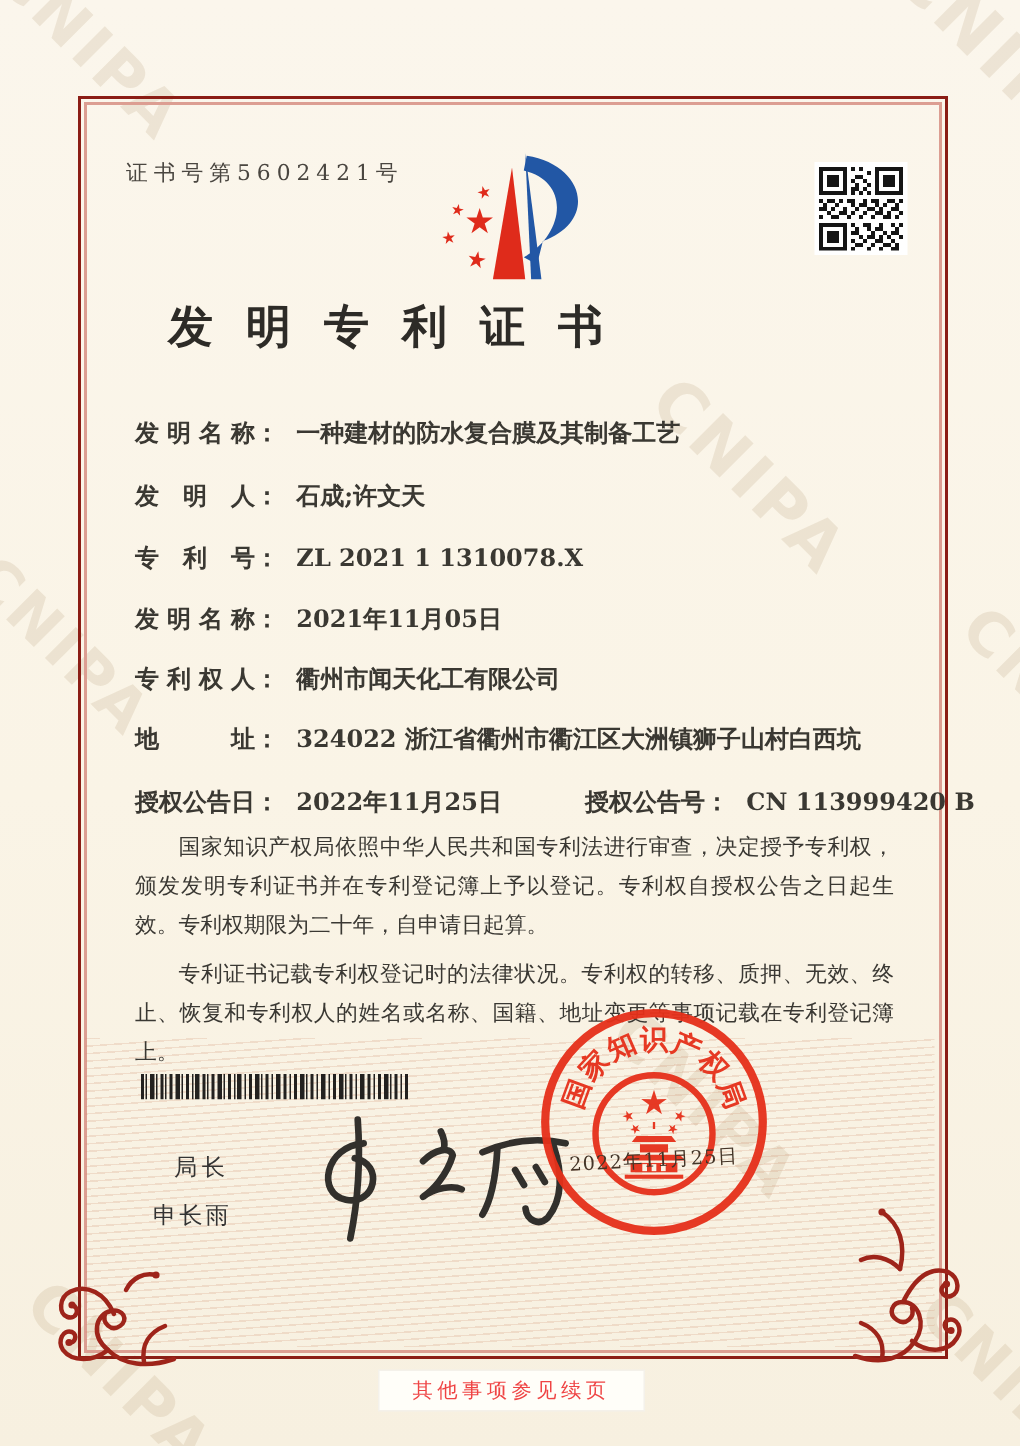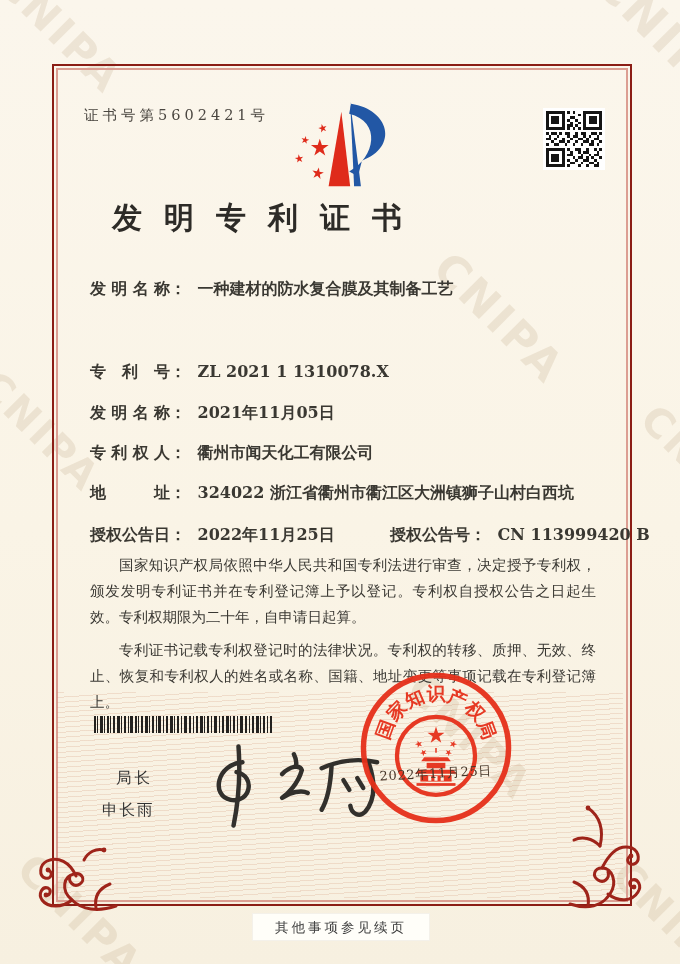--- a/index.html
+++ b/index.html
@@ -49,21 +49,21 @@
   .officer-name{ position:absolute; left:48px; top:734px; font-size:15.5px; letter-spacing:2px; color:#333; }
   .signature{ position:absolute; left:133px; top:674px; width:198px; height:90px; }
   .seal{ position:absolute; left:358px; top:670px; width:156px; height:156px; z-index:5; opacity:0.95; }
   .page-info{ position:absolute; left:0; top:808px; width:100%; text-align:center; font-size:13px; color:#3c3a35; letter-spacing:1px;}
   .flourish{ position:absolute; z-index:4; }
   .fl-left{ left:34px; top:838px; width:86px; height:76px; }
   .fl-right{ left:564px; top:804px; width:82px; height:110px; }
   .footer-note{
     position:absolute; left:252px; top:913px; width:176px; height:26px; z-index:3;
     background:#fffef9; border:1px solid rgba(120,90,70,0.08);
-    text-align:center; font-size:13.5px; line-height:26px; letter-spacing:3px; color:#404040;
+    text-align:center; font-size:13.5px; line-height:26px; letter-spacing:3px; color:#ef4444;
   }
 </style>
 </head>
 <body>
 
 <div class="page">
 
   <span class="watermark" style="left:-18px;top:6px;font-size:42px;">CNIPA</span>
   <span class="watermark" style="left:578px;top:8px;font-size:48px;">CNIPA</span>
   <span class="watermark" style="left:418px;top:292px;font-size:44px;">CNIPA</span>
@@ -99,20 +99,24 @@
       <path fill="#fff" d="M1,1h5v5h-5z M15,1h5v5h-5z M1,15h5v5h-5z"></path>
       <path fill="#151515" d="M2,2h3v3h-3z M16,2h3v3h-3z M2,16h3v3h-3z"></path>
       <path fill="#151515" d="M8,0h1v1h-1z M10,0h1v1h-1z M12,1h1v1h-1z M9,2h2v1h-2z M8,3h1v1h-1z M11,3h1v1h-1z M9,4h1v1h-1z M12,4h1v1h-1z M8,5h2v1h-2z M11,5h1v1h-1z M8,6h1v1h-1z M10,6h1v1h-1z M12,6h1v1h-1z M0,8h1v1h-1z M2,8h2v1h-2z M5,8h1v1h-1z M7,8h2v1h-2z M11,8h1v1h-1z M13,8h2v1h-2z M17,8h2v1h-2z M20,8h1v1h-1z M1,9h1v1h-1z M4,9h1v1h-1z M8,9h1v1h-1z M10,9h2v1h-2z M14,9h1v1h-1z M16,9h1v1h-1z M19,9h1v1h-1z M0,10h2v1h-2z M3,10h1v1h-1z M6,10h1v1h-1z M9,10h1v1h-1z M12,10h2v1h-2z M15,10h1v1h-1z M18,10h2v1h-2z M2,11h1v1h-1z M5,11h2v1h-2z M8,11h1v1h-1z M11,11h1v1h-1z M14,11h2v1h-2z M17,11h1v1h-1z M20,11h1v1h-1z M0,12h1v1h-1z M3,12h2v1h-2z M7,12h1v1h-1z M10,12h1v1h-1z M13,12h1v1h-1z M16,12h2v1h-2z M19,12h1v1h-1z M8,14h1v1h-1z M11,14h2v1h-2z M15,14h1v1h-1z M18,14h1v1h-1z M20,14h1v1h-1z M9,15h1v1h-1z M12,15h1v1h-1z M14,15h2v1h-2z M19,15h1v1h-1z M8,16h2v1h-2z M13,16h1v1h-1z M16,16h1v1h-1z M18,16h2v1h-2z M10,17h1v1h-1z M12,17h2v1h-2z M15,17h1v1h-1z M17,17h1v1h-1z M20,17h1v1h-1z M8,18h1v1h-1z M11,18h1v1h-1z M14,18h2v1h-2z M18,18h1v1h-1z M9,19h2v1h-2z M13,19h1v1h-1z M16,19h2v1h-2z M19,19h1v1h-1z M8,20h1v1h-1z M12,20h1v1h-1z M15,20h1v1h-1z M18,20h2v1h-2z"></path>
     </svg>
 
     <div class="title">发明专利证书</div>
 
     <div class="frow" style="top:212px">
       <span class="flabel">发明名称</span><span class="fcolon">：</span>
       <span class="fvalue">一种建材的防水复合膜及其制备工艺</span>
+    </div>
+    <div class="frow" style="top:254px">
+      <span class="flabel">发明人</span><span class="fcolon">：</span>
+      <span class="fvalue">石成;许文天</span>
     </div>
     <div class="frow" style="top:295px">
       <span class="flabel">专利号</span><span class="fcolon">：</span>
       <span class="fvalue">ZL 2021 1 1310078.X</span>
     </div>
     <div class="frow" style="top:336px">
       <span class="flabel">发明名称</span><span class="fcolon">：</span>
       <span class="fvalue">2021年11月05日</span>
     </div>
     <div class="frow" style="top:376px">

